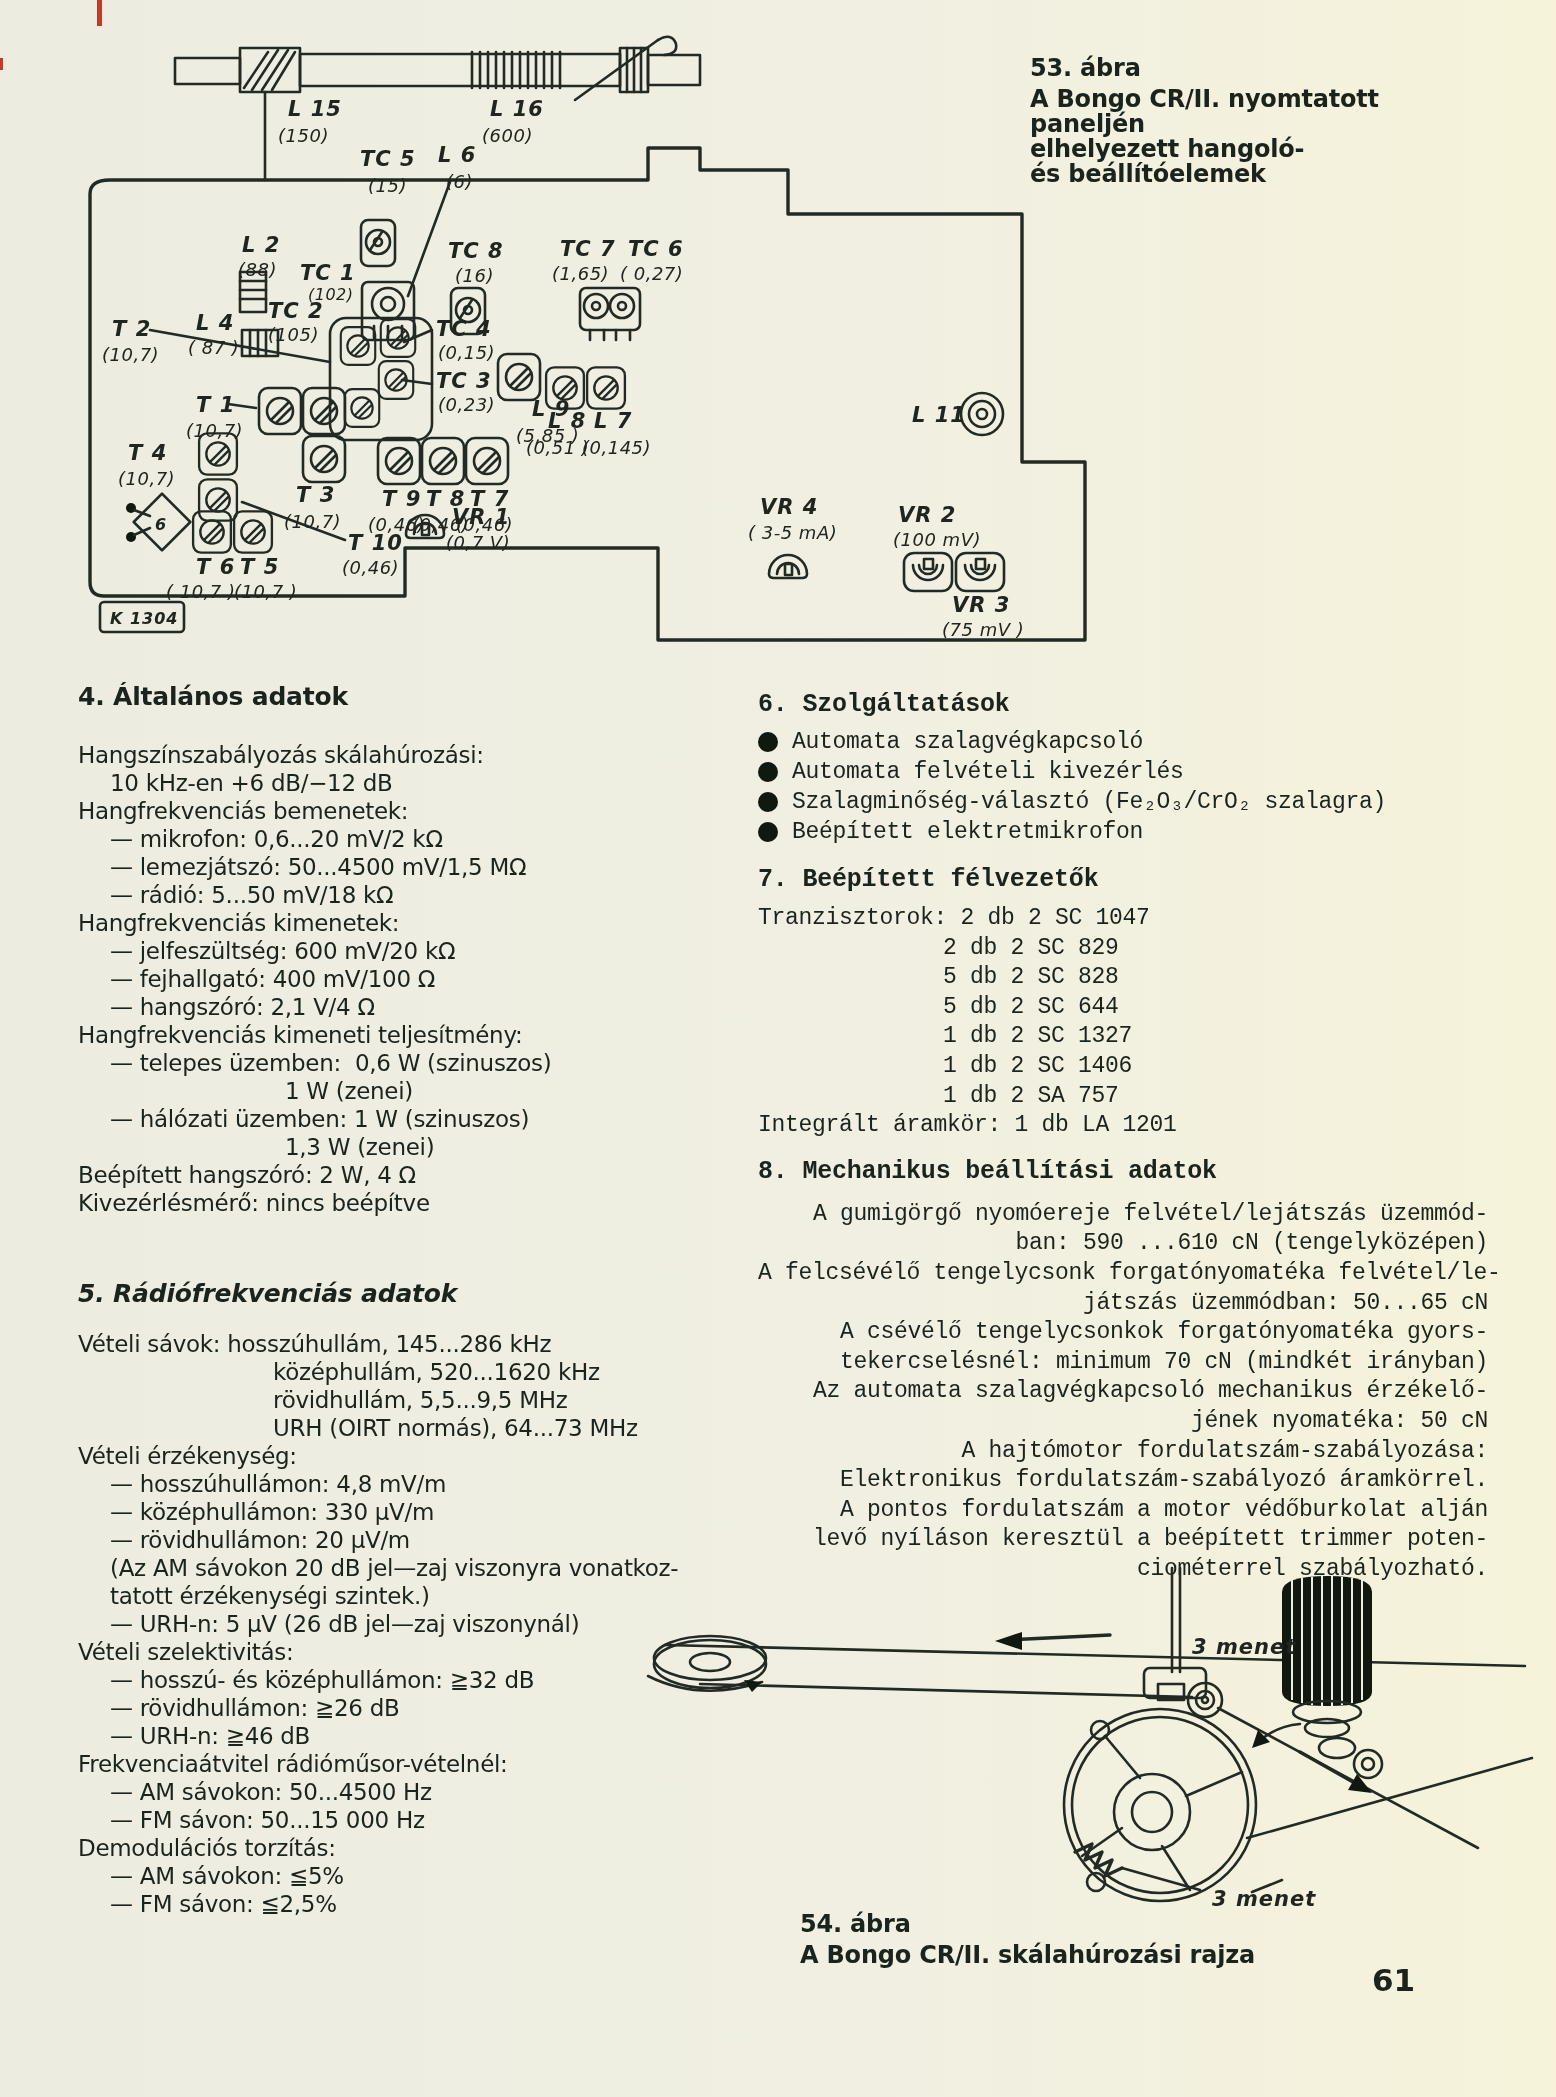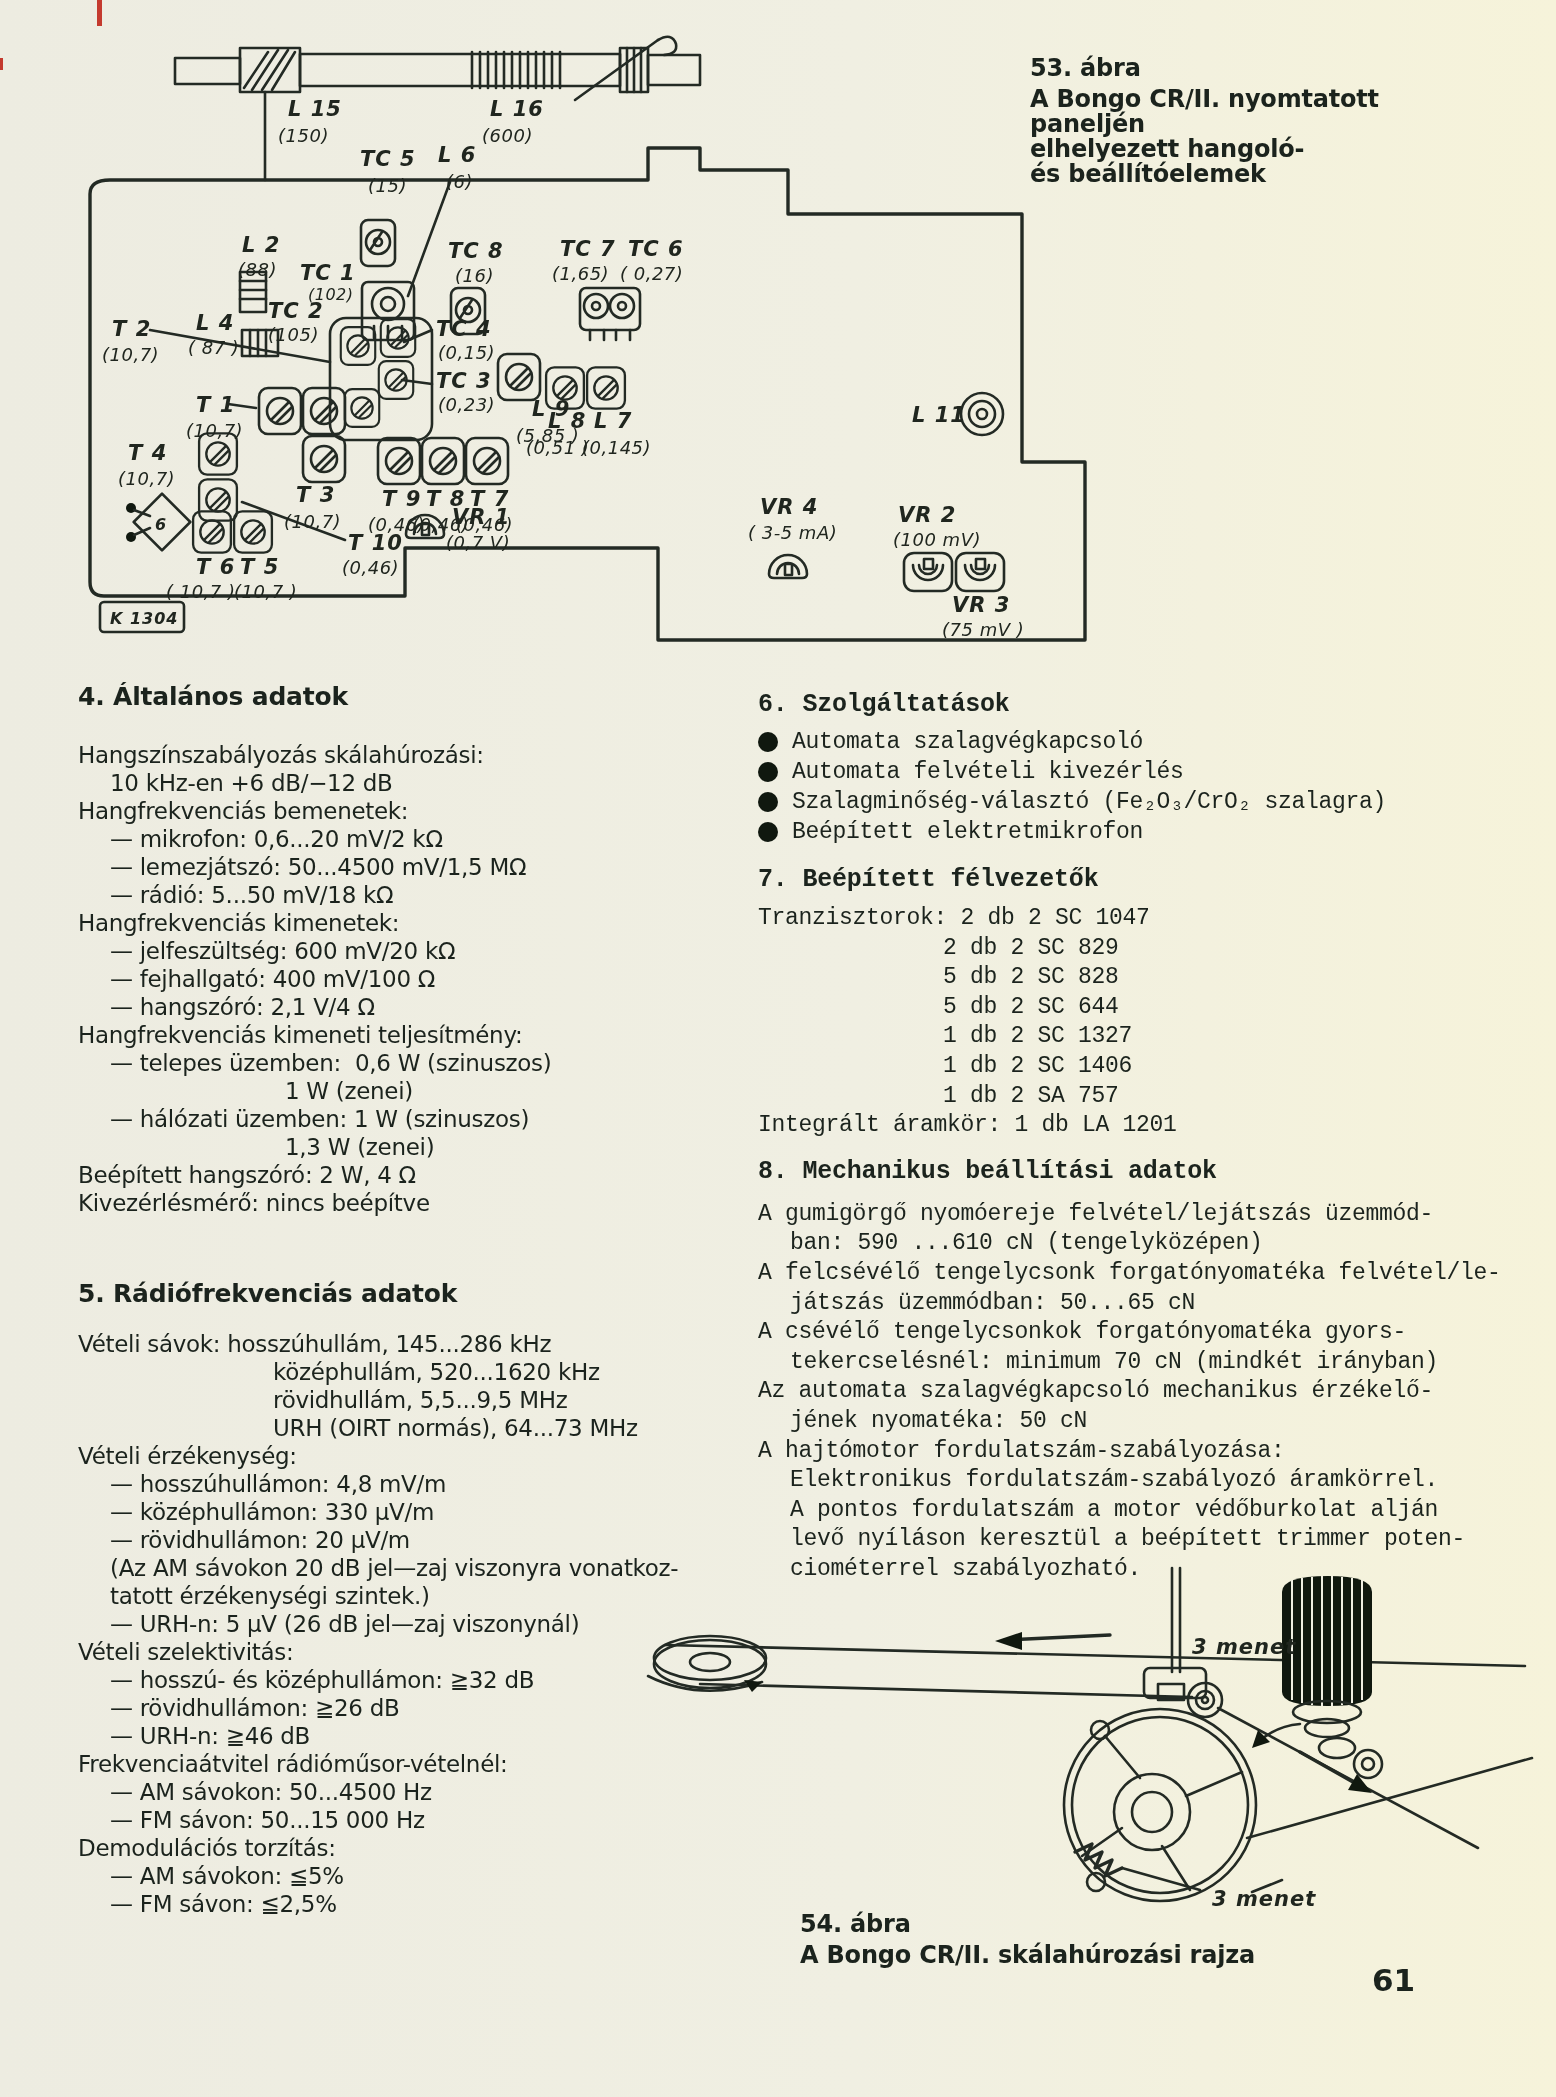--- a/index.html
+++ b/index.html
@@ -269,21 +269,21 @@
     <div class="ln i1">— fejhallgató: 400 mV/100 Ω</div>
     <div class="ln i1">— hangszóró: 2,1 V/4 Ω</div>
     <div class="ln">Hangfrekvenciás kimeneti teljesítmény:</div>
     <div class="ln i1">— telepes üzemben:  0,6 W (szinuszos)</div>
     <div class="ln i2">1 W (zenei)</div>
     <div class="ln i1">— hálózati üzemben: 1 W (szinuszos)</div>
     <div class="ln i2">1,3 W (zenei)</div>
     <div class="ln">Beépített hangszóró: 2 W, 4 Ω</div>
     <div class="ln">Kivezérlésmérő: nincs beépítve</div>
   </div>
-  <div class="h" style="margin-top:62px;">5. Rádiófrekvenciás adatok</div>
+  <div class="h" style="margin-top:62px;font-style:italic;">5. Rádiófrekvenciás adatok</div>
   <div style="margin-top:22px;">
     <div class="ln hang195">Vételi sávok: hosszúhullám, 145...286 kHz</div>
     <div class="ln cont195">középhullám, 520...1620 kHz</div>
     <div class="ln cont195">rövidhullám, 5,5...9,5 MHz</div>
     <div class="ln cont195">URH (OIRT normás), 64...73 MHz</div>
     <div class="ln">Vételi érzékenység:</div>
     <div class="ln i1">— hosszúhullámon: 4,8 mV/m</div>
     <div class="ln i1">— középhullámon: 330 μV/m</div>
     <div class="ln i1">— rövidhullámon: 20 μV/m</div>
     <div class="ln i1">(Az AM sávokon 20 dB jel—zaj viszonyra vonatkoz-</div>
@@ -327,21 +327,21 @@
     <div class="ln hang185">Tranzisztorok: 2 db 2 SC 1047</div>
     <div class="ln cont185">2 db 2 SC 829</div>
     <div class="ln cont185">5 db 2 SC 828</div>
     <div class="ln cont185">5 db 2 SC 644</div>
     <div class="ln cont185">1 db 2 SC 1327</div>
     <div class="ln cont185">1 db 2 SC 1406</div>
     <div class="ln cont185">1 db 2 SA 757</div>
     <div class="ln">Integrált áramkör: 1 db LA 1201</div>
   </div>
   <div class="h" style="margin-top:16px;">8. Mechanikus beállítási adatok</div>
-  <div style="margin-top:14px;">
+  <div style="margin-top:14px;text-align:right;">
     <div class="ln">A gumigörgő nyomóereje felvétel/lejátszás üzemmód-</div>
     <div class="ln i1">ban: 590 ...610 cN (tengelyközépen)</div>
     <div class="ln">A felcsévélő tengelycsonk forgatónyomatéka felvétel/le-</div>
     <div class="ln i1">játszás üzemmódban: 50...65 cN</div>
     <div class="ln">A csévélő tengelycsonkok forgatónyomatéka gyors-</div>
     <div class="ln i1">tekercselésnél: minimum 70 cN (mindkét irányban)</div>
     <div class="ln">Az automata szalagvégkapcsoló mechanikus érzékelő-</div>
     <div class="ln i1">jének nyomatéka: 50 cN</div>
     <div class="ln">A hajtómotor fordulatszám-szabályozása:</div>
     <div class="ln i1">Elektronikus fordulatszám-szabályozó áramkörrel.</div>

